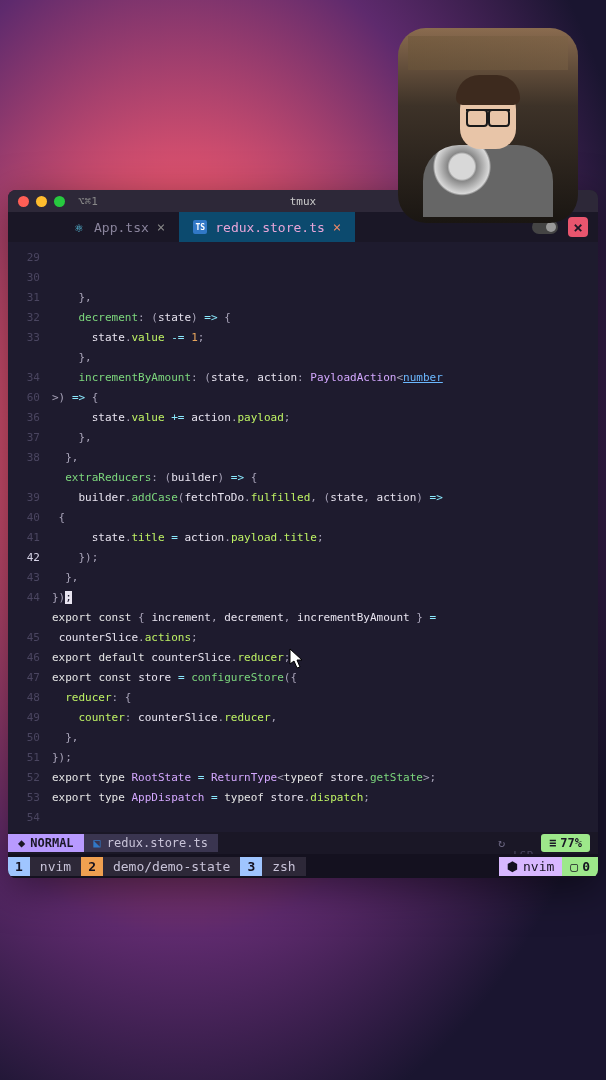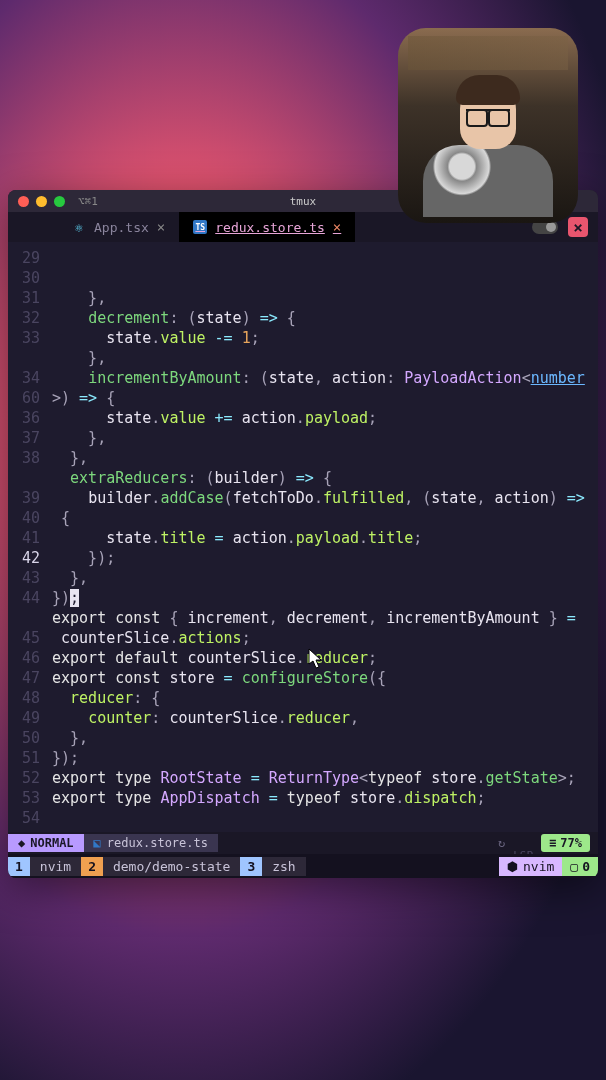--- a/index.html
+++ b/index.html
@@ -91,38 +91,38 @@
   padding-left: 50px;
   position: relative;
 }
 .tab {
   display:flex; align-items:center; gap:8px;
   padding: 0 14px;
   font-size: 13px;
   color:#8a849c;
   cursor:pointer;
 }
-.tab.active { color:#e8a5d8; background:#000000;text-decoration:underline; }
+.tab.active { color:#e8a5d8; background:#0c4a6e; }
 .tab .icon{ width:14px; height:14px; display:inline-flex; align-items:center; justify-content:center; }
 .tab .close{ color:#888; font-size:14px; }
 .tab.active .close{ color:#e86;}
 .tabs-right {
   margin-left:auto; display:flex; align-items:center; gap:10px; padding-right:10px;
 }
 .toggle {
   width:26px; height:14px; background:#444; border-radius:7px; position:relative;
 }
 .toggle::after{content:'';position:absolute;right:2px;top:2px;width:10px;height:10px;background:#999;border-radius:50%;}
 .close-app{
   width:20px;height:20px;background:#e8556e;border-radius:4px;display:flex;align-items:center;justify-content:center;color:#1a1726;font-weight:bold;
 }
 .editor {
   flex: 1;
   display: flex;
-  font-size: 15px;
+  font-size: 11px;
   line-height: 20px;
   overflow: hidden;
   background:#1e1b2e;
 }
 .gutter {
   width: 40px;
   text-align: right;
   padding: 6px 8px 6px 4px;
   color: #4a4560;
   user-select: none;

